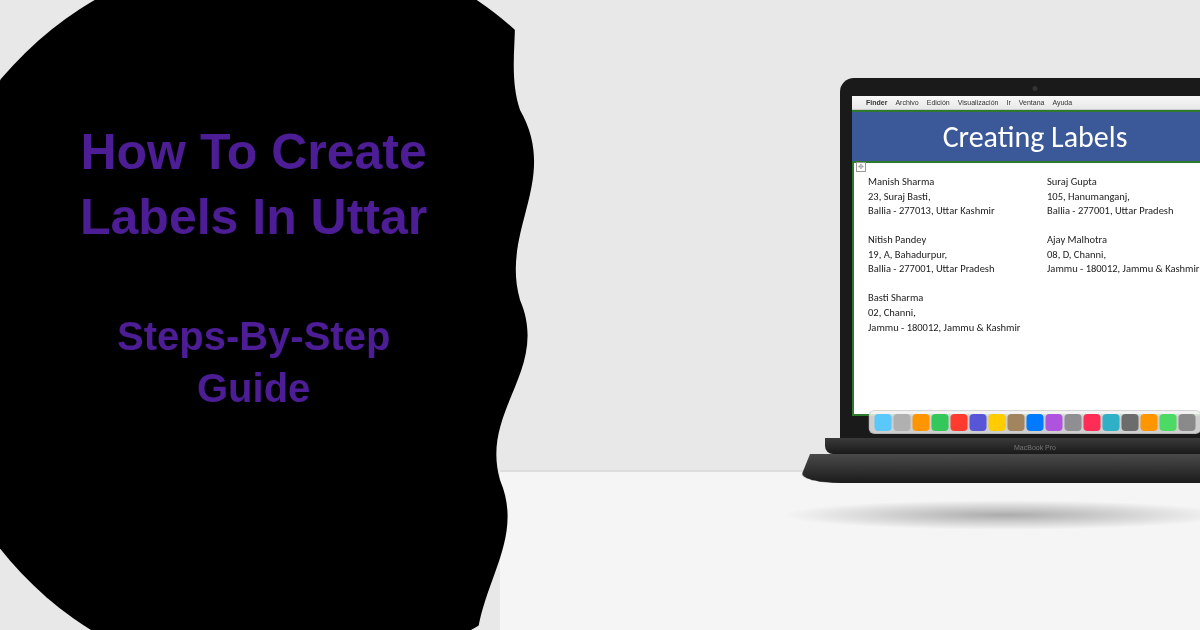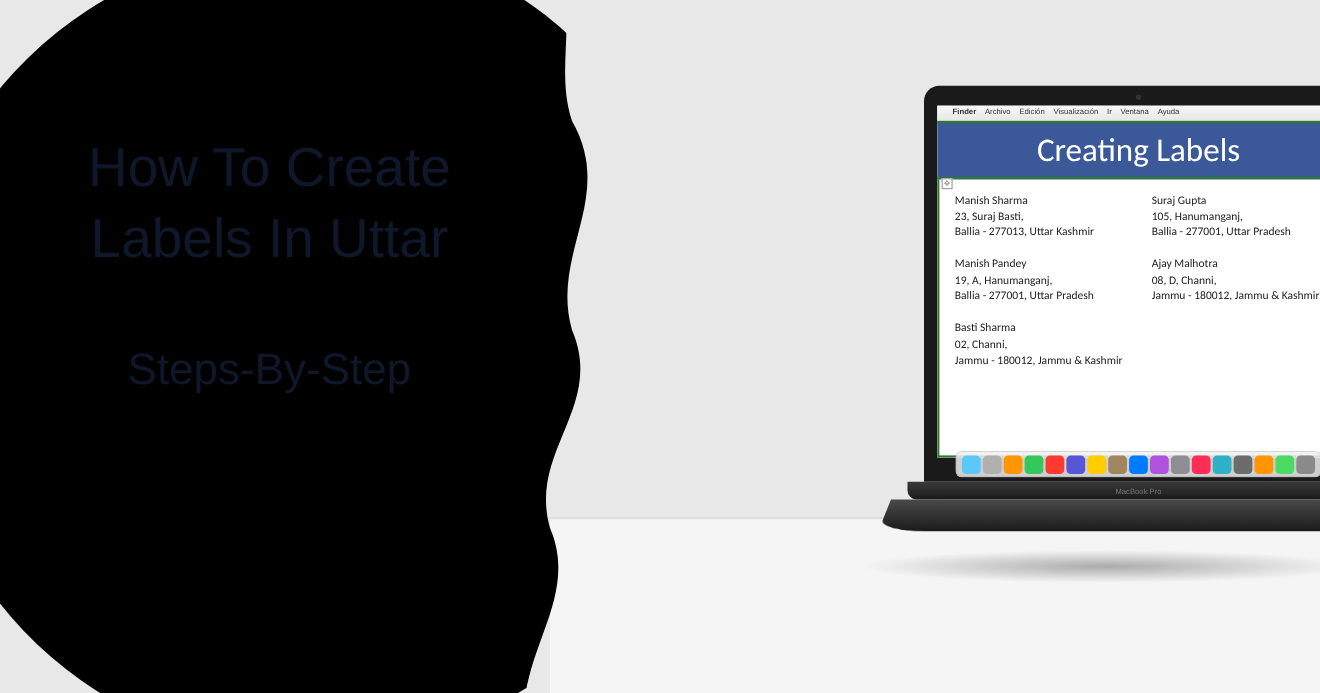--- a/index.html
+++ b/index.html
@@ -27,23 +27,23 @@
       width: 720px;
       height: 730px;
       background: #000;
       border-radius: 50% 45% 50% 48% / 48% 52% 45% 50%;
       clip-path: path('M 0 0 L 560 0 C 620 40 580 100 600 160 C 640 230 580 280 600 350 C 630 420 560 460 580 530 C 610 600 540 650 560 730 L 0 730 Z');
     }
     .text-block {
       position: absolute;
       left: 80px;
       top: 120px;
-      color: #0f172a;
+      color: #4c1d95;
       font-family: 'Comic Sans MS', cursive, sans-serif;
-      font-weight: normal;
+      font-weight: bold;
     }
     .title {
       font-size: 50px;
       line-height: 1.3;
       text-align: center;
       margin-bottom: 60px;
     }
     .subtitle {
       font-size: 40px;
       line-height: 1.3;
@@ -198,20 +198,21 @@
 
 <div class="blob"></div>
 
 <div class="text-block">
   <div class="title">
     <div>How To Create</div>
     <div>Labels In Uttar</div>
   </div>
   <div class="subtitle">
     <div>Steps-By-Step</div>
+    <div>Guide</div>
   </div>
 </div>
 
 <div class="laptop">
   <div class="laptop-screen-bezel">
     <div class="laptop-camera"></div>
     <div class="laptop-screen">
 
       <div class="menubar">
         <span class="apple-icon"></span>
@@ -233,22 +234,22 @@
           <div>Manish Sharma</div>
           <div>23, Suraj Basti,</div>
           <div>Ballia - 277013, Uttar Kashmir</div>
         </div>
         <div class="label-cell">
           <div>Suraj Gupta</div>
           <div>105, Hanumanganj,</div>
           <div>Ballia - 277001, Uttar Pradesh</div>
         </div>
         <div class="label-cell">
-          <div>Manish Pandey</div>
-          <div>19, A, Hanumanganj,</div>
+          <div>Nitish Pandey</div>
+          <div>19, A, Bahadurpur,</div>
           <div>Ballia - 277001, Uttar Pradesh</div>
         </div>
         <div class="label-cell">
           <div>Ajay  Malhotra</div>
           <div>08, D, Channi,</div>
           <div>Jammu - 180012, Jammu &amp; Kashmir</div>
         </div>
         <div class="label-cell">
           <div>Basti Sharma</div>
           <div>02, Channi,</div>

